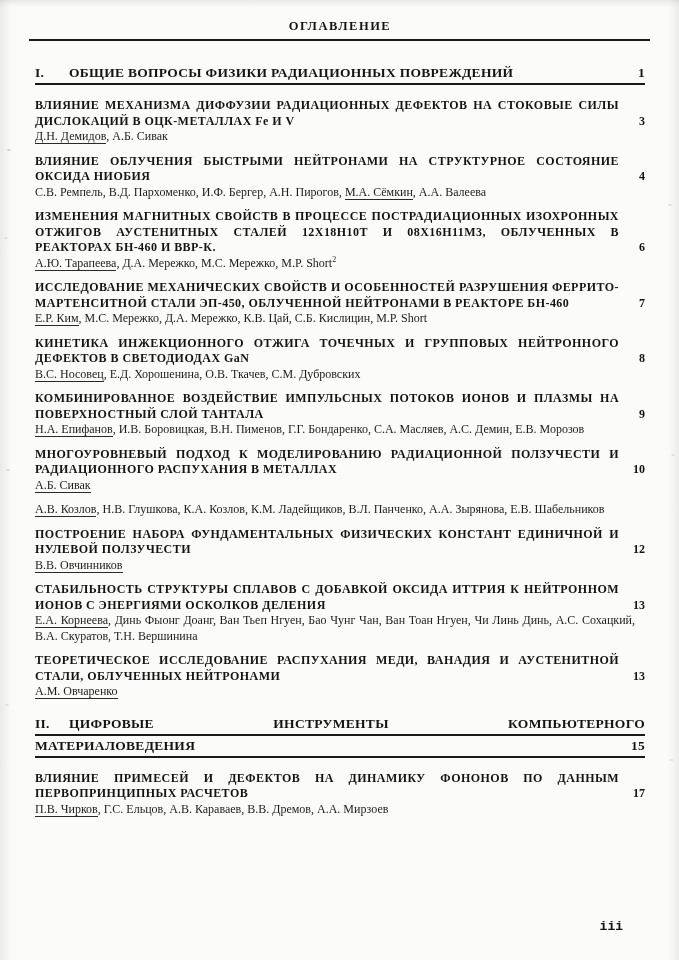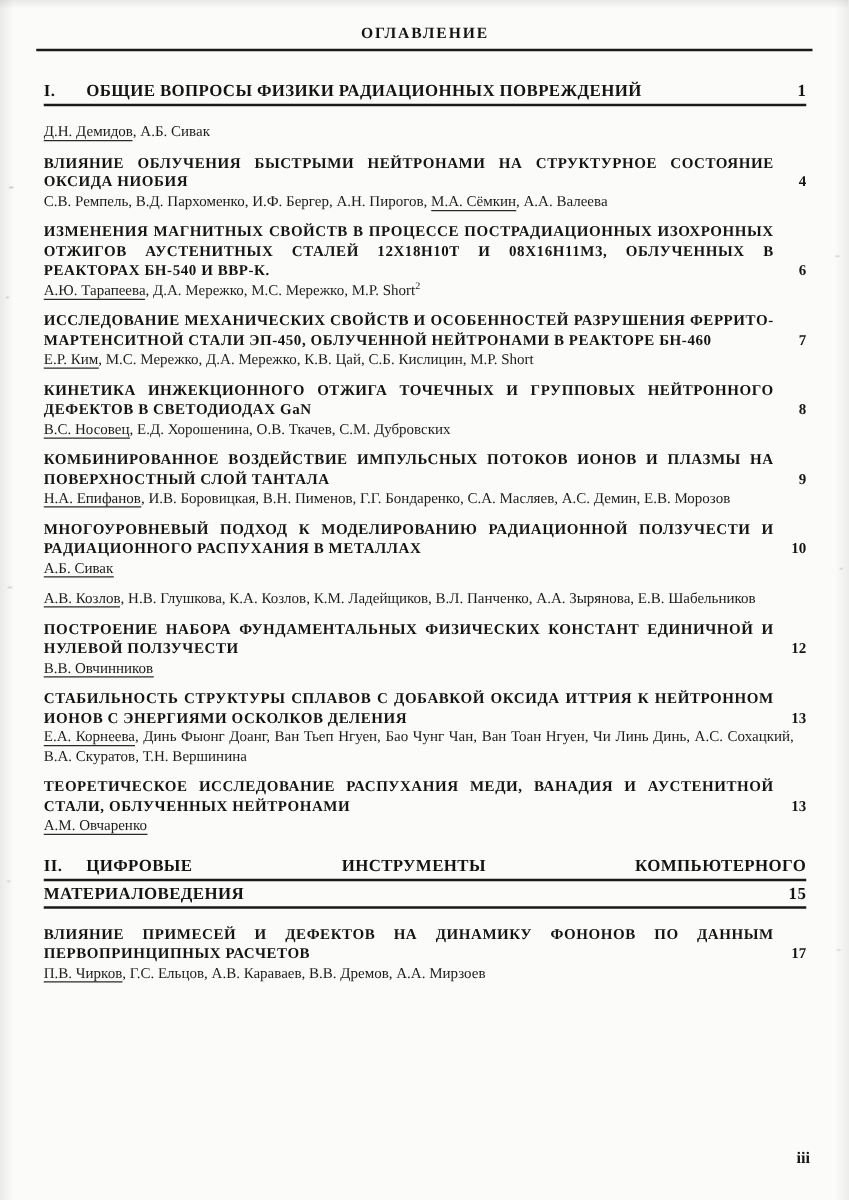--- a/index.html
+++ b/index.html
@@ -92,59 +92,64 @@
   .entry-authors .u {
     border-bottom: 1px solid #2a2a2a;
   }
   .entry-authors sup {
     font-size: 8px;
     line-height: 0;
   }
 
   .folio {
     position: absolute;
-    right: 31px;
+    right: 56px;
     bottom: 26px;
     font-weight: bold;
     font-size: 13px;
+    font-family: Liberation Mono, monospace;
   }
 </style>
 </head>
 <body>
 
 <div class="page">
 
   <div class="doc-header">ОГЛАВЛЕНИЕ</div>
   <div class="header-rule"></div>
 
   <div class="section-heading first">
     <div class="sec-line">
       <span class="sec-num">I.</span>
       <span class="sec-title">ОБЩИЕ ВОПРОСЫ ФИЗИКИ РАДИАЦИОННЫХ ПОВРЕЖДЕНИЙ</span>
       <span class="sec-page">1</span>
     </div>
   </div>
 
   <div class="entries" id="entries-0">
   <div class="entry">
+    <div class="entry-head">
+      <span class="entry-title">ВЛИЯНИЕ МЕХАНИЗМА ДИФФУЗИИ РАДИАЦИОННЫХ ДЕФЕКТОВ НА СТОКОВЫЕ СИЛЫ ДИСЛОКАЦИЙ В ОЦК-МЕТАЛЛАХ Fe И V</span>
+      <span class="entry-page">3</span>
+    </div>
     <div class="entry-authors"><span class="u">Д.Н. Демидов</span><span>, А.Б. Сивак</span></div>
   </div>
 
   <div class="entry">
     <div class="entry-head">
       <span class="entry-title">ВЛИЯНИЕ ОБЛУЧЕНИЯ БЫСТРЫМИ НЕЙТРОНАМИ НА СТРУКТУРНОЕ СОСТОЯНИЕ ОКСИДА НИОБИЯ</span>
       <span class="entry-page">4</span>
     </div>
     <div class="entry-authors"><span>С.В. Ремпель, В.Д. Пархоменко, И.Ф. Бергер, А.Н. Пирогов, </span><span class="u">М.А. Сёмкин</span><span>, А.А. Валеева</span></div>
   </div>
 
 
   <div class="entry">
     <div class="entry-head">
-      <span class="entry-title">ИЗМЕНЕНИЯ МАГНИТНЫХ СВОЙСТВ В ПРОЦЕССЕ ПОСТРАДИАЦИОННЫХ ИЗОХРОННЫХ ОТЖИГОВ АУСТЕНИТНЫХ СТАЛЕЙ 12Х18Н10Т И 08Х16Н11М3, ОБЛУЧЕННЫХ В РЕАКТОРАХ БН-540 И ВВР-К.</span>
+      <span class="entry-title">ИЗМЕНЕНИЯ МАГНИТНЫХ СВОЙСТВ В ПРОЦЕССЕ ПОСТРАДИАЦИОННЫХ ИЗОХРОННЫХ ОТЖИГОВ АУСТЕНИТНЫХ СТАЛЕЙ 12Х18Н10Т И 08Х16Н11М3, ОБЛУЧЕННЫХ В РЕАКТОРАХ БН-460 И ВВР-К.</span>
       <span class="entry-page">6</span>
     </div>
     <div class="entry-authors"><span class="u">А.Ю. Тарапеева</span><span>, Д.А. Мережко, М.С. Мережко, М.Р. Short</span><sup>2</sup></div>
   </div>
 
   <div class="entry">
     <div class="entry-head">
       <span class="entry-title">ИССЛЕДОВАНИЕ МЕХАНИЧЕСКИХ СВОЙСТВ И ОСОБЕННОСТЕЙ РАЗРУШЕНИЯ ФЕРРИТО-МАРТЕНСИТНОЙ СТАЛИ ЭП-450, ОБЛУЧЕННОЙ НЕЙТРОНАМИ В РЕАКТОРЕ БН-460</span>
       <span class="entry-page">7</span>
     </div>

